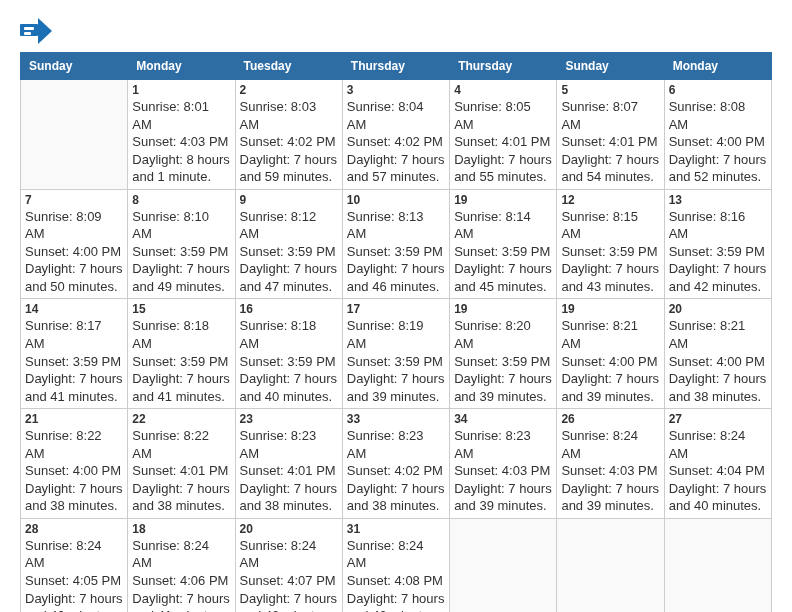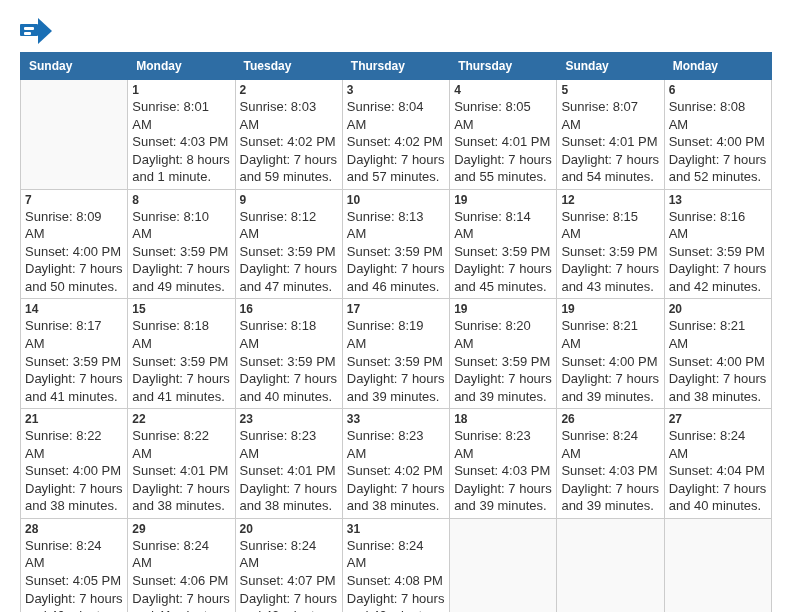--- a/index.html
+++ b/index.html
@@ -221,39 +221,39 @@
           </td>
           <td>
             <span class="day-num">23</span>
             <div class="cell-info">Sunrise: 8:23 AM<br>Sunset: 4:01 PM<br>Daylight: 7 hours<br>and 38 minutes.</div>
           </td>
           <td>
             <span class="day-num">33</span>
             <div class="cell-info">Sunrise: 8:23 AM<br>Sunset: 4:02 PM<br>Daylight: 7 hours<br>and 38 minutes.</div>
           </td>
           <td>
-            <span class="day-num">18</span>
+            <span class="day-num">34</span>
             <div class="cell-info">Sunrise: 8:23 AM<br>Sunset: 4:03 PM<br>Daylight: 7 hours<br>and 39 minutes.</div>
           </td>
           <td>
             <span class="day-num">26</span>
             <div class="cell-info">Sunrise: 8:24 AM<br>Sunset: 4:03 PM<br>Daylight: 7 hours<br>and 39 minutes.</div>
           </td>
           <td>
             <span class="day-num">27</span>
             <div class="cell-info">Sunrise: 8:24 AM<br>Sunset: 4:04 PM<br>Daylight: 7 hours<br>and 40 minutes.</div>
           </td>
         </tr>
         <tr>
           <td>
             <span class="day-num">28</span>
             <div class="cell-info">Sunrise: 8:24 AM<br>Sunset: 4:05 PM<br>Daylight: 7 hours<br>and 40 minutes.</div>
           </td>
           <td>
-            <span class="day-num">29</span>
+            <span class="day-num">18</span>
             <div class="cell-info">Sunrise: 8:24 AM<br>Sunset: 4:06 PM<br>Daylight: 7 hours<br>and 41 minutes.</div>
           </td>
           <td>
             <span class="day-num">20</span>
             <div class="cell-info">Sunrise: 8:24 AM<br>Sunset: 4:07 PM<br>Daylight: 7 hours<br>and 42 minutes.</div>
           </td>
           <td>
             <span class="day-num">31</span>
             <div class="cell-info">Sunrise: 8:24 AM<br>Sunset: 4:08 PM<br>Daylight: 7 hours<br>and 43 minutes.</div>
           </td>

